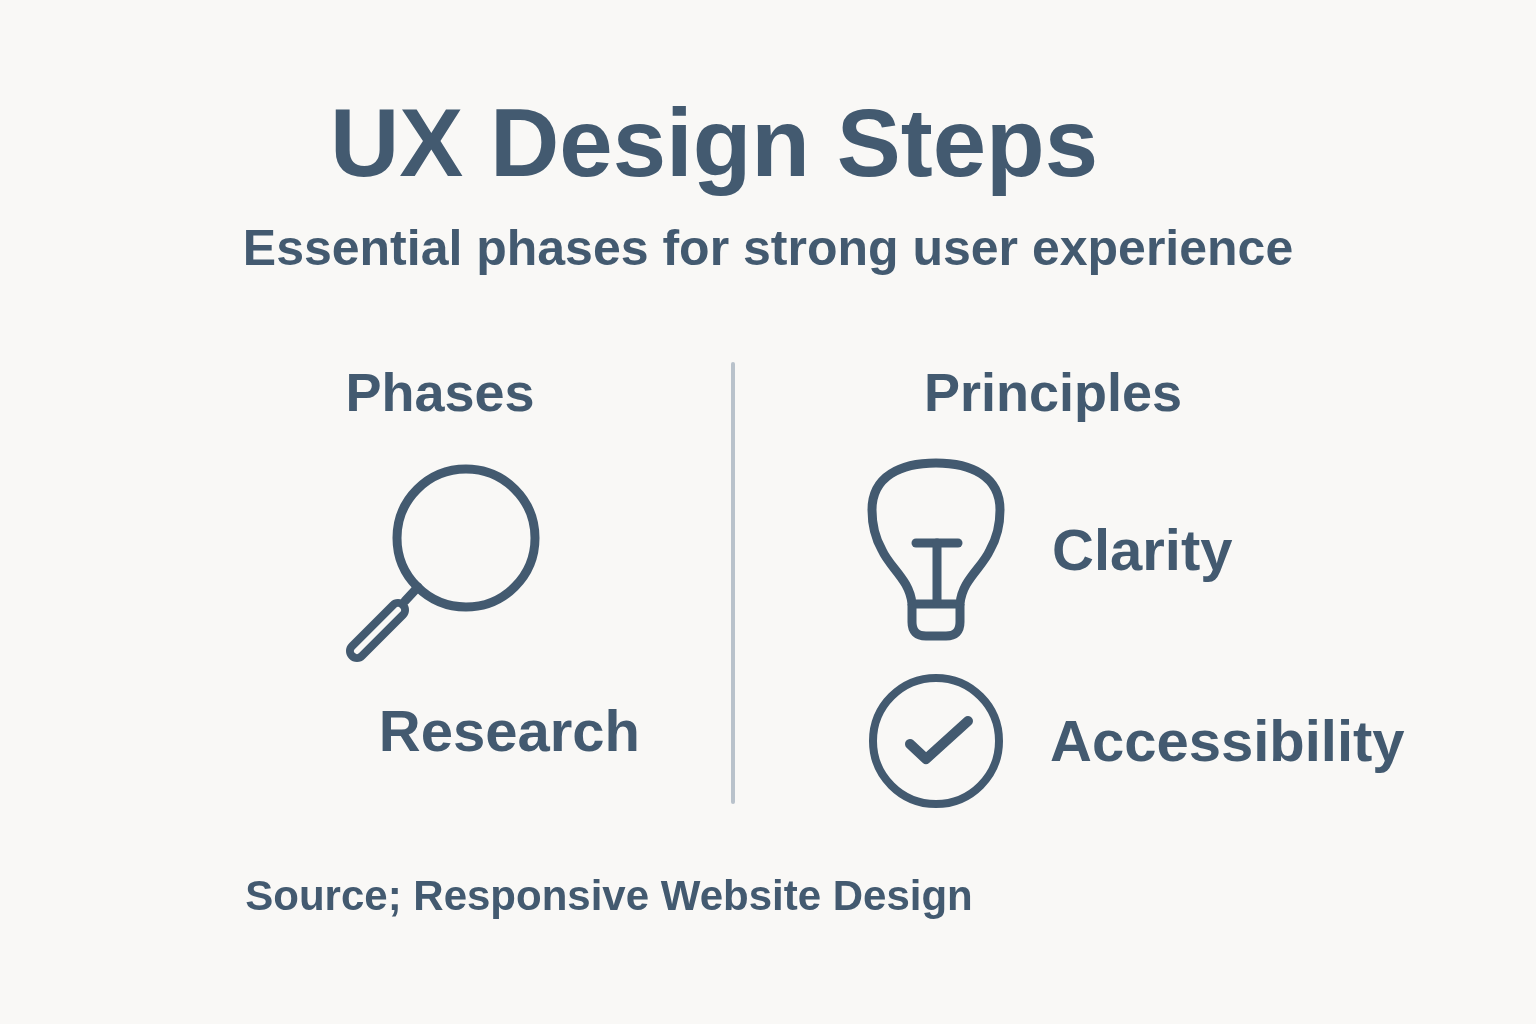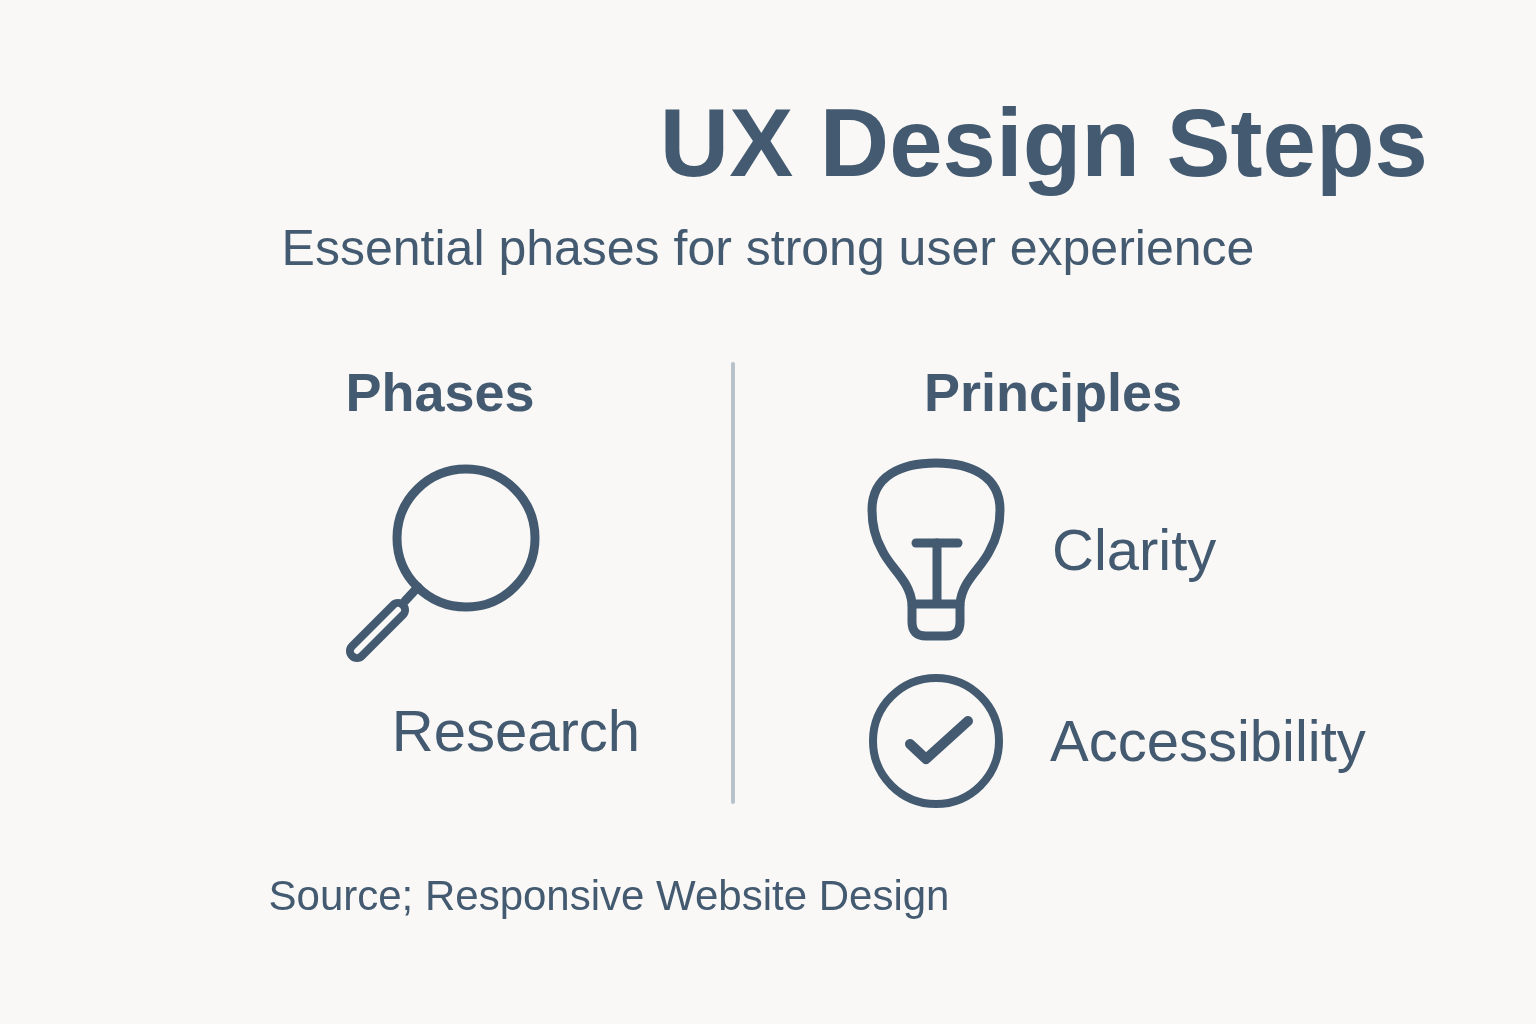--- a/index.html
+++ b/index.html
@@ -3,23 +3,23 @@
 <meta charset="utf-8">
 <style>
   html, body { margin: 0; padding: 0; }
   body {
     width: 1536px; height: 1024px; overflow: hidden;
     background: #f9f8f6;
     font-family: "Liberation Sans", "DejaVu Sans", sans-serif;
     color: #435a70;
     position: relative;
   }
-  .abs { position: absolute; }
+  .abs { position: absolute; font-weight: bold; }
   .title {
-    left: 0; width: 1428px; top: 88px; text-align: right;
+    left: 0; width: 1428px; top: 88px; text-align: center;
     font-size: 96px; font-weight: bold; letter-spacing: 0px; line-height: 110px;
   }
   .subtitle {
     left: 0; width: 1536px; top: 218px; text-align: center;
     font-size: 50px; line-height: 60px;
   }
   .heading {
     font-size: 54px; font-weight: bold; line-height: 80px; text-align: center;
   }
   .h-phases { left: 240px; width: 400px; top: 352px; }

